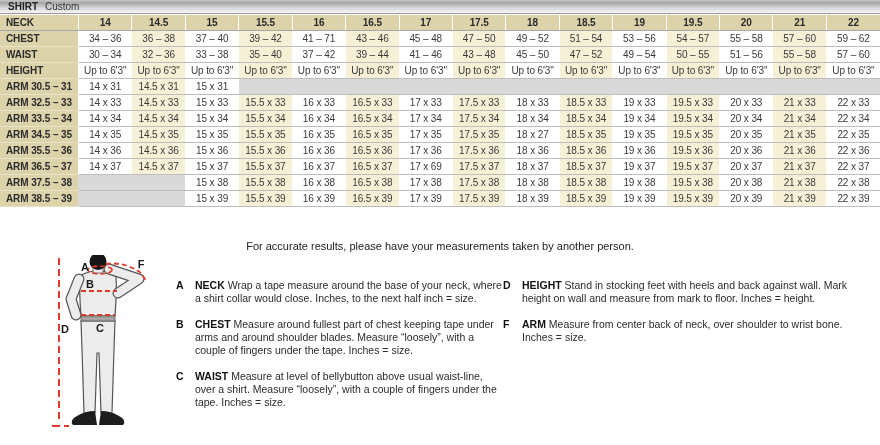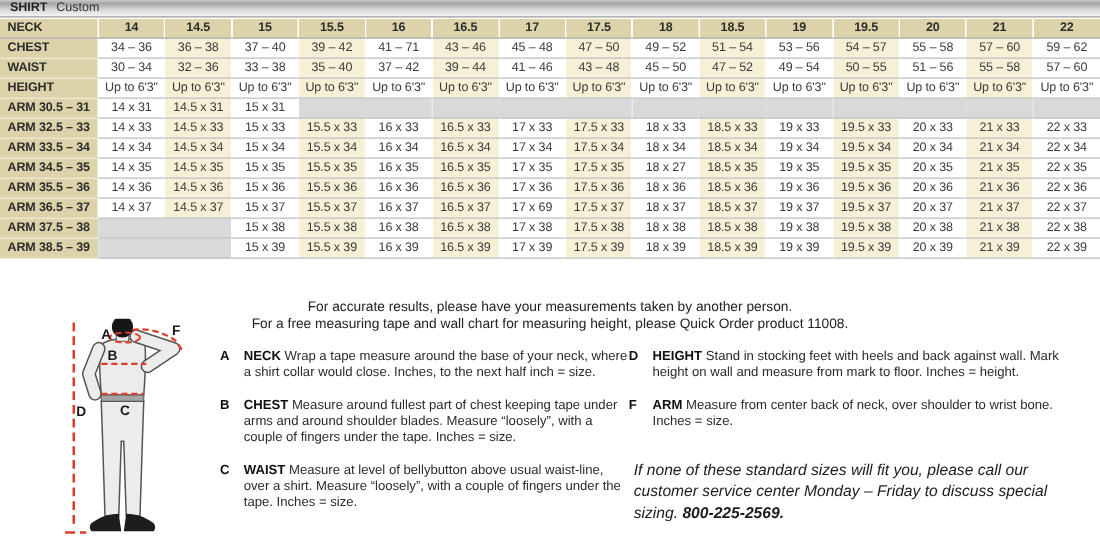--- a/index.html
+++ b/index.html
@@ -266,21 +266,20 @@
           <td class="cell alt">19.5 x 39</td>
           <td class="cell">20 x 39</td>
           <td class="cell alt">21 x 39</td>
           <td class="cell">22 x 39</td>
         </tr>
       </tbody>
   </table>
 
   <div class="intro">
     <div>For accurate results, please have your measurements taken by another person.</div>
-    <div>For a free measuring tape and wall chart for measuring height, please Quick Order product 11008.</div>
   </div>
 
   <svg class="figure" viewBox="0 0 160 190">
 
     <g>
       <line x1="39" y1="3" x2="39" y2="165" stroke="#e03a2b" stroke-width="2" stroke-dasharray="7 4"></line>
       <line x1="32" y1="171" x2="49" y2="171" stroke="#e03a2b" stroke-width="2" stroke-dasharray="8 4"></line>
     </g>
 
     <g>
@@ -336,15 +335,14 @@
       <div class="sec">
         <span class="letter">D</span>
         <div class="sectext"><span class="term">HEIGHT</span> Stand in stocking feet with heels and back against wall. Mark height on wall and measure from mark to floor. Inches = height.</div>
       </div>
       <div class="sec">
         <span class="letter">F</span>
         <div class="sectext"><span class="term">ARM</span> Measure from center back of neck, over shoulder to wrist bone. Inches = size.</div>
       </div>
     </div>
 
-  <div class="special-note"><span>If none of these standard sizes will fit you, please call our customer service center Monday – Friday to discuss special sizing. </span><span class="phone">800-225-2569.</span></div>
 
 </div>
 
 </body></html>

